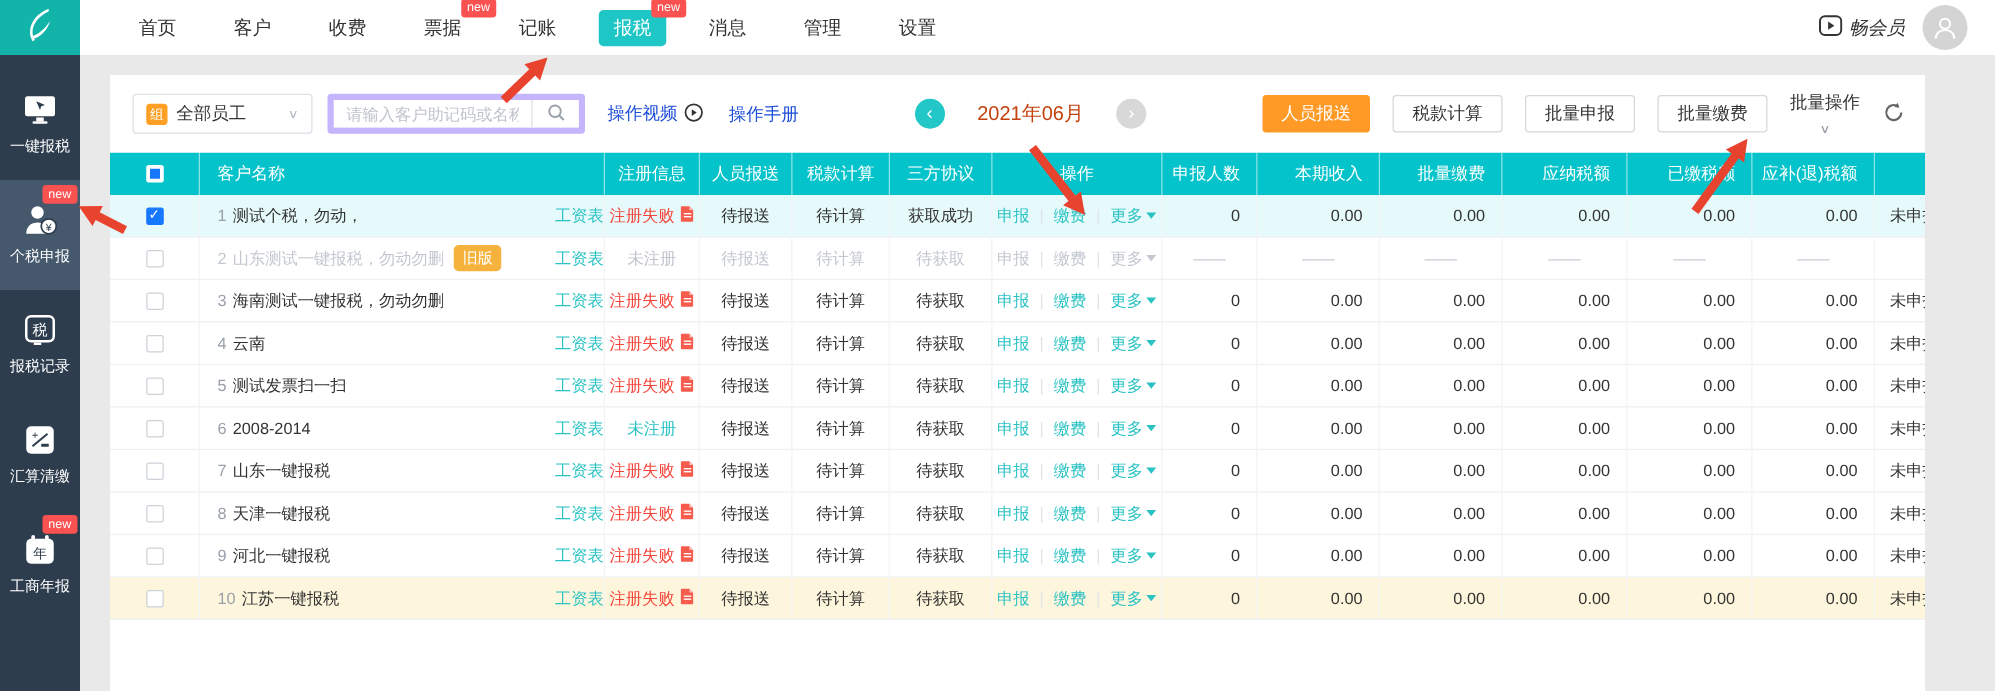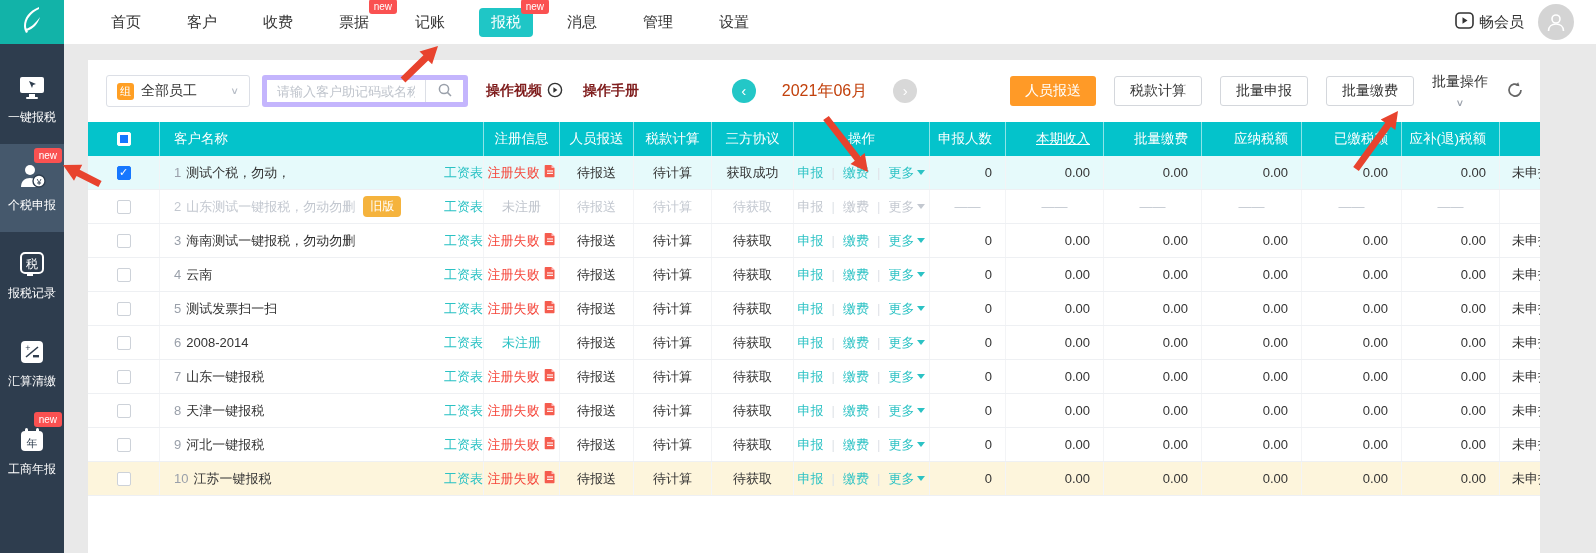--- a/index.html
+++ b/index.html
@@ -5,21 +5,21 @@
   * { margin:0; padding:0; box-sizing:border-box; }
   html,body { width:1596px; height:553px; overflow:hidden; background:#e9e9e9;
     font-family:"Liberation Sans","DejaVu Sans",sans-serif; }
   .topnav { position:relative; height:44px; background:#fff; display:flex; align-items:stretch; z-index:2; }
   .logo { width:64px; background:#12b3a8; display:flex; align-items:center; justify-content:center; }
   .nav-items { display:flex; align-items:center; margin-left:24px; }
   .nav-item { position:relative; padding:5px 12px; margin:0 11px; font-size:15px; color:#333; cursor:pointer; border-radius:4px; }
   .nav-item.active { background:#1fc6c6; color:#fff; }
   .new-badge { position:absolute; top:-9px; right:-16px; background:#fa5151; color:#fff; font-size:10px;
     line-height:1; padding:3px 5px 2px; border-radius:3px; }
-  .nav-right { margin-left:auto; display:flex; align-items:center; gap:14px; padding-right:22px; }
+  .nav-right { margin-left:auto; display:flex; align-items:center; gap:14px; padding-right:22px;font-style:italic; }
   .member { display:flex; align-items:center; gap:5px; font-size:15px; color:#333; cursor:pointer; }
   .avatar { width:36px; height:36px; border-radius:50%; background:#d4d4d4; display:flex; align-items:center; justify-content:center; }
 
   .layout { display:flex; height:509px; }
   .sidebar { width:64px; background:#2e3d4e; display:flex; flex-direction:column; padding-top:12px; flex:none; }
   .side-item { position:relative; height:88px; display:flex; flex-direction:column; align-items:center; justify-content:center;
     gap:7px; color:#fff; font-size:12px; cursor:pointer; }
   .side-item.active { background:#45586c; }
   .side-item .new-badge { top:4px; right:2px; }
   .side-icon { width:28px; height:28px; display:flex; align-items:center; justify-content:center; }
@@ -32,21 +32,21 @@
     gap:7px; padding:0 10px; font-size:14px; color:#333; cursor:pointer; }
   .group-badge { width:17px; height:17px; background:#ff9f24; color:#fff; border-radius:3px; font-size:11px;
     display:flex; align-items:center; justify-content:center; flex:none; }
   .filter .chev { margin-left:auto; color:#b6bcc6; font-size:12px; transform:scaleY(.8); }
   .search { margin-left:12px; height:32px; display:flex; border:5px solid #c4b5fd; border-radius:3px; overflow:hidden; }
   .search input { width:158px; border:none; outline:none; padding:0 10px; font-size:13px; color:#333;
     font-family:inherit; }
   .search input::placeholder { color:#bfc4cc; }
   .search-btn { width:38px; background:#fff; border:none; border-left:1px solid #dcdfe6; cursor:pointer;
     display:flex; align-items:center; justify-content:center; }
-  .tlinks { display:flex; align-items:flex-start; gap:20px; margin-left:18px; font-size:14px; color:#7f1d1d;font-weight:bold; }
+  .tlinks { display:flex; align-items:flex-end; gap:20px; margin-left:18px; font-size:14px; color:#1d4ed8; }
   .tlink { display:flex; align-items:center; gap:5px; cursor:pointer; }
 
   .period { display:flex; align-items:center; gap:26px; margin:0 auto; }
   .pnav { width:24px; height:24px; border-radius:50%; border:none; color:#fff; font-size:15px; line-height:1;
     display:flex; align-items:center; justify-content:center; cursor:pointer; padding-bottom:2px; }
   .pnav.prev { background:#23c7c7; }
   .pnav.next { background:#d8d8d8; }
   .pdate { font-size:16px; color:#c2410c; cursor:pointer; }
 
   .tbtns { display:flex; align-items:center; gap:18px; }
@@ -259,21 +259,21 @@
                 <i></i>
               </span>
             </div>
             <div class="cell al" style="width: 324px;">客户名称</div>
             <div class="cell " style="width: 76px;">注册信息</div>
             <div class="cell " style="width: 74px;">人员报送</div>
             <div class="cell " style="width: 78px;">税款计算</div>
             <div class="cell " style="width: 82px;">三方协议</div>
             <div class="cell " style="width: 136px;">操作</div>
             <div class="cell ar" style="width: 76px;">申报人数</div>
-            <div class="cell ar" style="width: 98px; text-decoration: underline;">本期收入</div>
+            <div class="cell ar" style="width: 98px;">本期收入</div>
             <div class="cell ar" style="width: 98px;">批量缴费</div>
             <div class="cell ar" style="width: 100px;">应纳税额</div>
             <div class="cell ar" style="width: 100px;">已缴税额</div>
             <div class="cell ar" style="width: 98px;">应补(退)税额</div>
             <div class="cell " style="width: 64px;"></div>
           </div>
         <div id="tbody">
             <div class="trow hl-cyan">
               <div class="cell" style="width: 72px;">
                 <span class="cb checked">✓</span>

